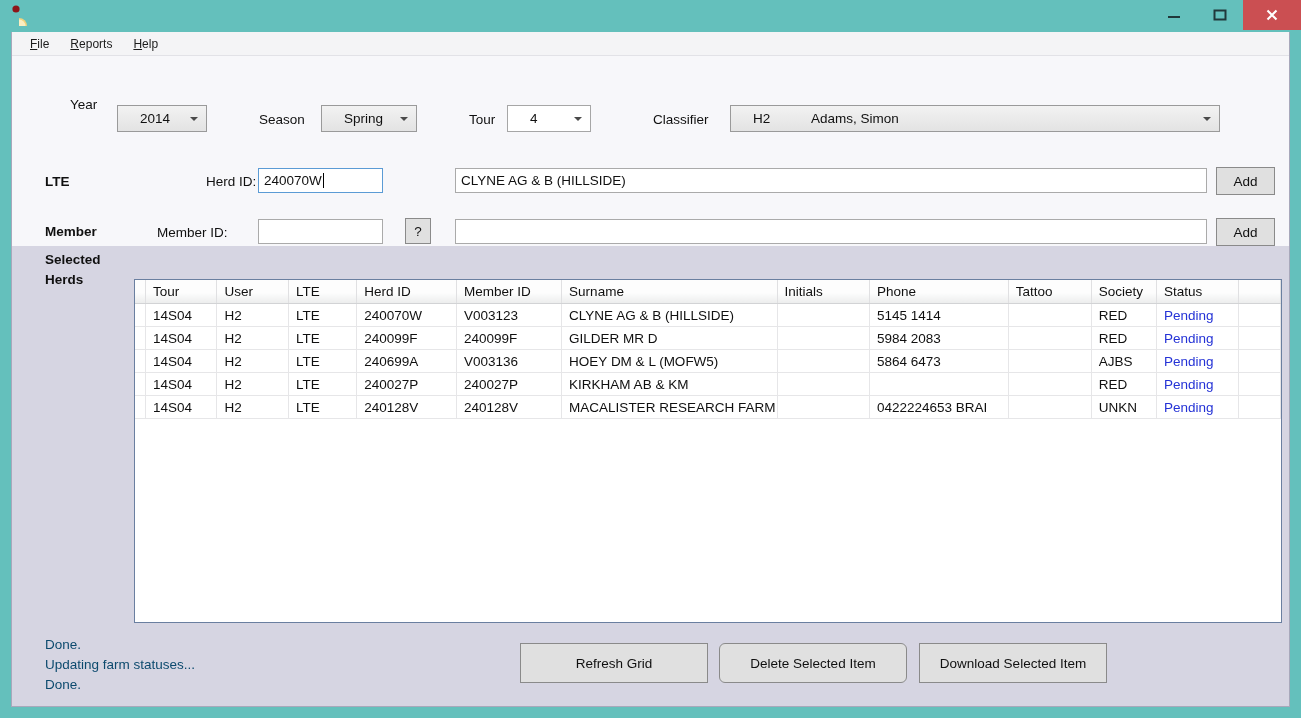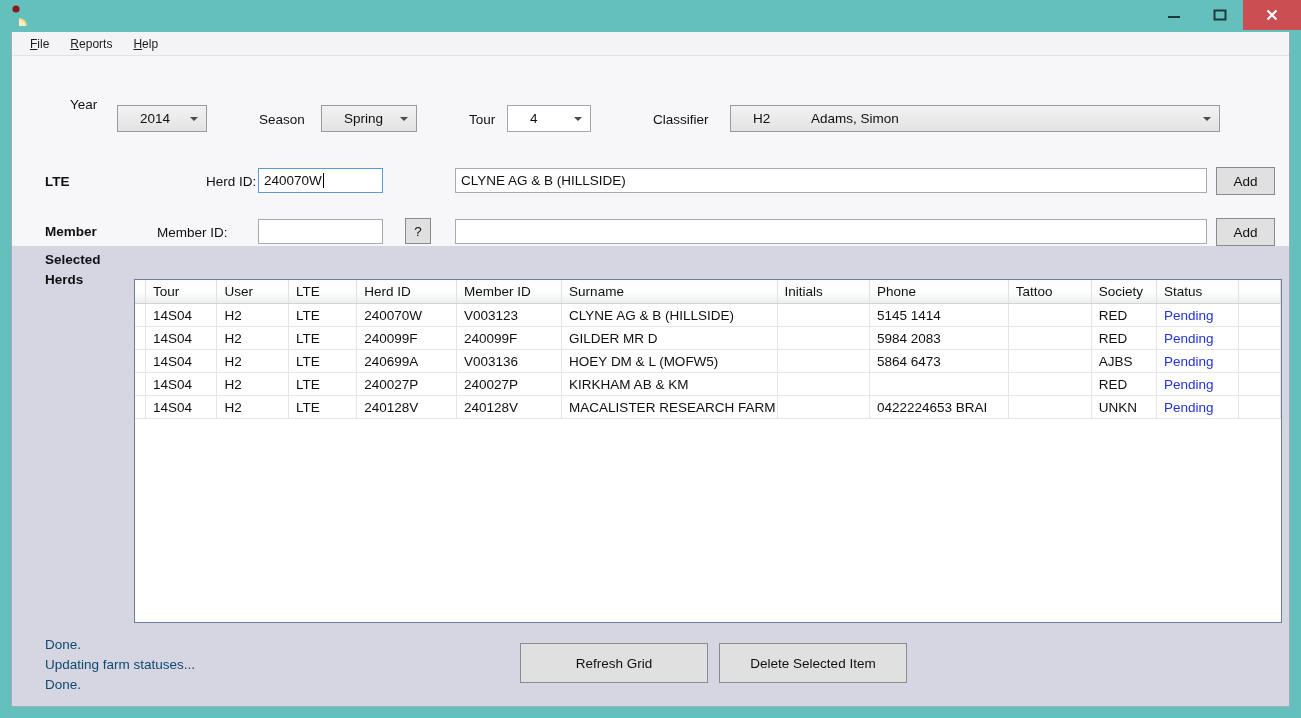--- a/index.html
+++ b/index.html
@@ -454,16 +454,17 @@
       </table>
     </div>
 
     <div id="status-log">
       <div>Done.</div>
       <div>Updating farm statuses...</div>
       <div>Done.</div>
     </div>
 
     <div class="bottom-btn" style="left:468px; width:188px;">Refresh Grid</div>
-    <div class="bottom-btn" style="left:667px; width:188px;">Delete Selected Item</div>
+    <div class="bottom-btn" style="left:667px; width:188px;border-radius:6px;">Delete Selected Item</div>
+    <div class="bottom-btn" style="left:867px; width:188px;">Download Selected Item</div>
 
   </div>
 </div>
 
 </body></html>

